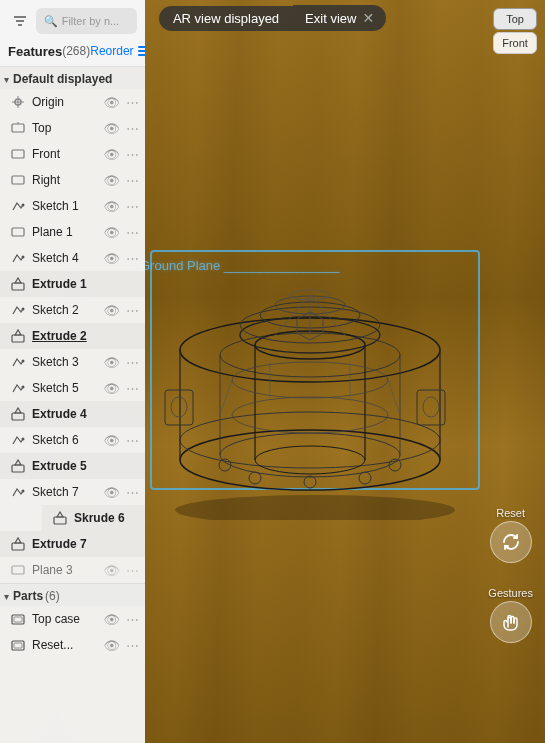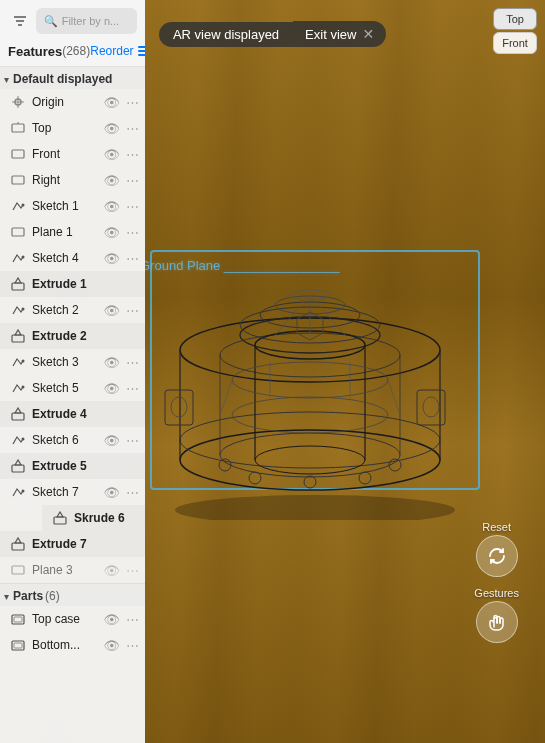--- a/index.html
+++ b/index.html
@@ -24,21 +24,21 @@
           rgba(100, 65, 15, 0.2) 80px,
           rgba(140, 95, 30, 0.1) 120px,
           rgba(120, 80, 20, 0.15) 160px
         ),
         linear-gradient(180deg, #9B7320 0%, #7A5810 40%, #9B7320 60%, #7A5810 100%);
     }
 
     
     .top-bar {
       position: absolute;
-      top: 16px; left: 0; right: 0;
+      top: 0; left: 0; right: 0;
       height: 36px;
       display: flex;
       align-items: center;
       justify-content: center;
       gap: 0;
       z-index: 100;
     }
 
     .ar-view-badge {
       background: rgba(50, 50, 50, 0.85);
@@ -310,27 +310,27 @@
       left: 155px;
       width: 320px;
       height: 350px;
       z-index: 15;
       pointer-events: none;
     }
 
     
     .right-controls {
       position: absolute;
-      right: 26px;
+      right: 12px;
       bottom: 100px;
       z-index: 100;
       display: flex;
       flex-direction: column;
       align-items: center;
-      gap: 6px;
+      gap: 20px;
     }
 
     .control-group {
       display: flex;
       flex-direction: column;
       align-items: center;
       gap: 2px;
     }
 
     .control-label {
@@ -593,21 +593,21 @@
       </div>
     </div>
 
     <div class="tree-item" style="background: rgba(0,0,0,0.03);">
       <div class="item-icon">
         <svg width="16" height="14" viewBox="0 0 16 14">
           <rect x="2" y="6" width="12" height="7" rx="1" fill="none" stroke="#555" stroke-width="1.2"></rect>
           <polygon points="5,6 8,1 11,6" fill="none" stroke="#555" stroke-width="1.2"></polygon>
         </svg>
       </div>
-      <span class="item-label" style="font-weight:600;">Extrude 2</span>
+      <span class="item-label" style="font-weight:600;text-decoration:underline;">Extrude 2</span>
     </div>
 
     <div class="tree-item">
       <div class="item-icon">
         <svg width="16" height="14" viewBox="0 0 16 14">
           <path d="M3 11 L7 4 L11 9 L13 6" fill="none" stroke="#555" stroke-width="1.2"></path>
           <circle cx="13" cy="6" r="1.5" fill="#555"></circle>
         </svg>
       </div>
       <span class="item-label">Sketch 3</span>
@@ -734,21 +734,21 @@
         </div>
       </div>
 
       <div class="tree-item">
         <div class="item-icon">
           <svg width="16" height="14" viewBox="0 0 16 14">
             <rect x="2" y="3" width="12" height="9" rx="1" fill="none" stroke="#555" stroke-width="1.2"></rect>
             <rect x="4" y="5" width="8" height="5" rx="0.5" fill="none" stroke="#777" stroke-width="0.8"></rect>
           </svg>
         </div>
-        <span class="item-label">Bottom...</span>
+        <span class="item-label">Reset...</span>
         <div class="item-actions">
           <span class="eye-icon">👁</span>
           <span class="more-icon">⋯</span>
         </div>
       </div>
     </div>
 
   </div>
 </div>
 

